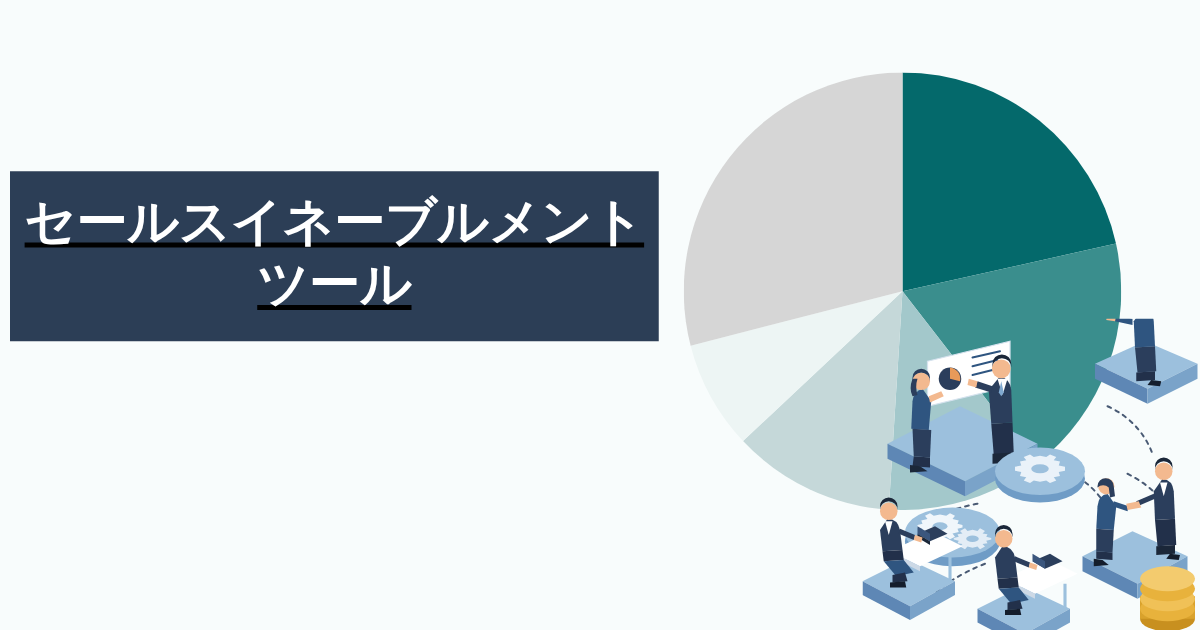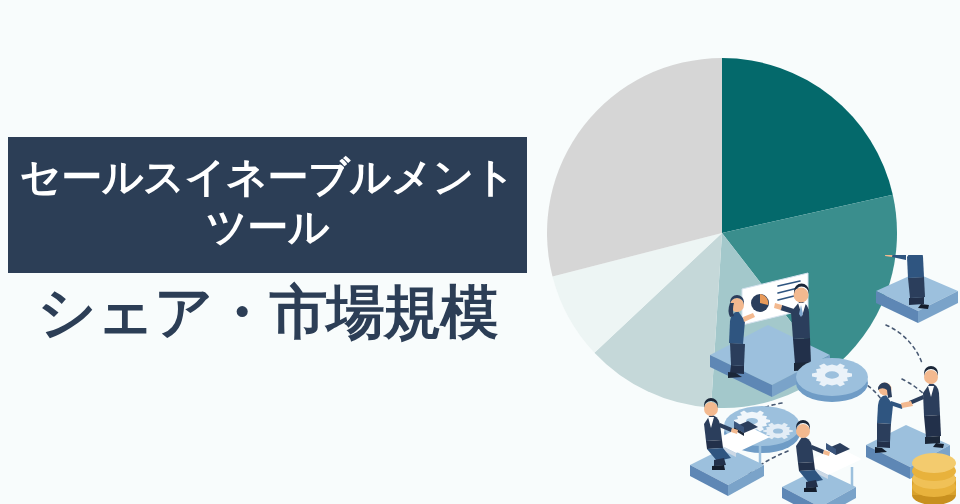--- a/index.html
+++ b/index.html
@@ -9,21 +9,21 @@
     font-family:"Liberation Sans","DejaVu Sans",sans-serif;
     overflow:hidden;position:relative;
   }
   #stage{position:absolute;inset:0;width:960px;height:504px;overflow:hidden;}
 
   
   .title-box{
     position:absolute;left:8px;top:137px;width:519px;height:136px;
     background:#2c3e56;
     display:flex;align-items:center;justify-content:center;
-    box-sizing:border-box;padding:4px 10px 10px 10px;
+    box-sizing:border-box;padding:4px 10px 10px 10px;text-decoration:underline;
   }
   .title-box-text{
     color:#ffffff;
     font-size:41px;line-height:1.22;font-weight:700;
     text-align:center;letter-spacing:-0.5px;
     white-space:pre-line;
     font-family:"Liberation Sans","DejaVu Sans",sans-serif;
   }
   .subtitle{
     position:absolute;left:8px;top:280px;width:519px;
@@ -233,15 +233,14 @@
           <ellipse cx="244" cy="208" rx="22" ry="10" fill="#f3cb6e"></ellipse>
         </g>
       </g>
     </svg>
   </div>
 
   <div class="title-box">
     <div class="title-box-text">セールスイネーブルメント
 ツール</div>
   </div>
-  <div class="subtitle">シェア・市場規模</div>
 
 </div>
 
 </body></html>

